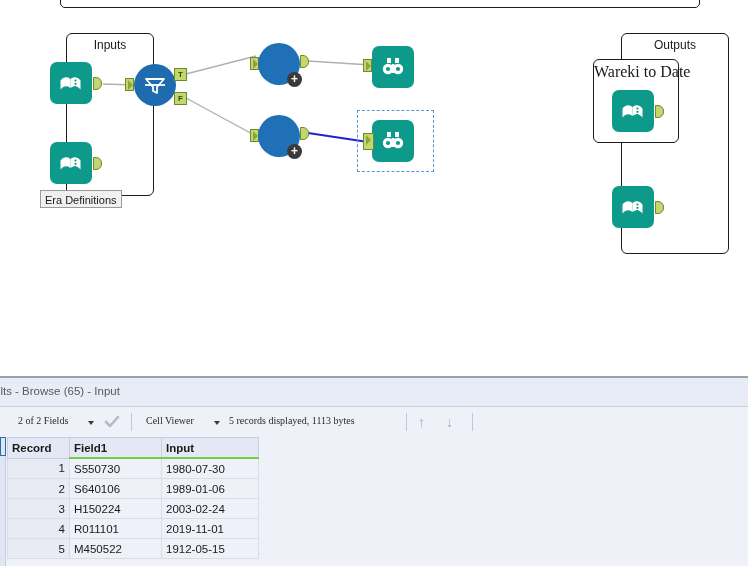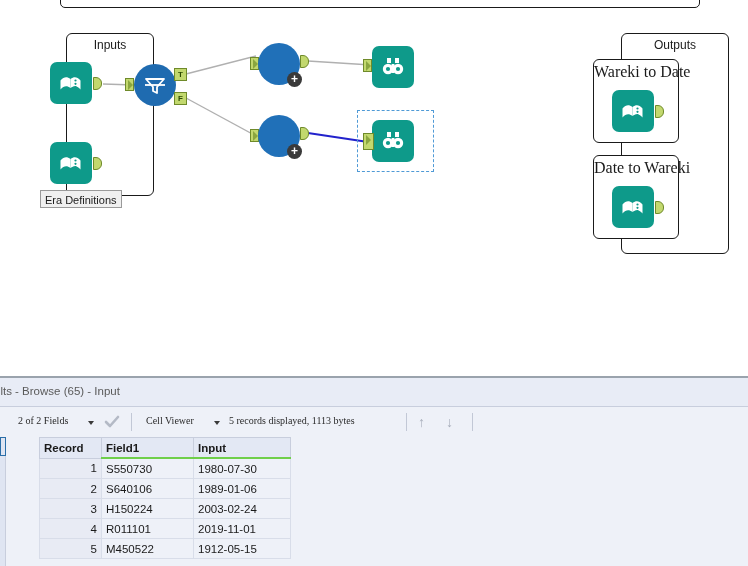--- a/index.html
+++ b/index.html
@@ -245,21 +245,20 @@
     box-sizing: border-box;
     background: #dfe5f2;
   }
 
   table.data {
     position: absolute;
     left: 7px; top: 59px;
     border-collapse: collapse;
     font-size: 11.5px;
     table-layout: fixed;
-    margin-left: 32px;
   }
   table.data th {
     background: #e3e8f4;
     border: 1px solid #c8cedd;
     border-bottom: 2px solid #6fcf4a;
     text-align: left;
     font-weight: bold;
     color: #1a1a1a;
     padding: 2px 4px;
     height: 15px;
@@ -417,23 +416,20 @@
           <path d="M3.5 19.5 C7 15.5 10 15.5 13.5 18 L13.5 9 C10 6.5 7 6.5 3.5 10.5 Z" fill="#ffffff"></path>
           <path d="M23.5 19.5 C20 15.5 17 15.5 13.5 18 L13.5 9 C17 6.5 20 6.5 23.5 10.5 Z" fill="#ffffff"></path>
           <circle cx="18.5" cy="10.5" r="1.1" fill="#0e9a8a"></circle>
           <circle cx="18.5" cy="13.8" r="1.1" fill="#0e9a8a"></circle>
           <circle cx="18.5" cy="17.1" r="1.1" fill="#0e9a8a"></circle>
         </svg>
       </div>
       <div class="anchor out" style="left:43px; top:15px;"></div>
     </div>
 
-    <div class="inner-box" style="left:593px; top:155px; width:86px; height:84px;">
-      <div class="inner-box-title">Date to Wareki</div>
-    </div>
     <div class="tool" style="left:612px; top:186px;">
       <div class="tool-icon-teal">
         <svg width="28" height="26" viewBox="0 0 28 26">
           <path d="M2 3 h9 v2 h14 a1 1 0 0 1 1 1 v16 a1 1 0 0 1 -1 1 H2 a1 1 0 0 1 -1 -1 V4 a1 1 0 0 1 1 -1 z" fill="#0e9a8a"></path>
           <path d="M3.5 19.5 C7 15.5 10 15.5 13.5 18 L13.5 9 C10 6.5 7 6.5 3.5 10.5 Z" fill="#ffffff"></path>
           <path d="M23.5 19.5 C20 15.5 17 15.5 13.5 18 L13.5 9 C17 6.5 20 6.5 23.5 10.5 Z" fill="#ffffff"></path>
           <circle cx="18.5" cy="10.5" r="1.1" fill="#0e9a8a"></circle>
           <circle cx="18.5" cy="13.8" r="1.1" fill="#0e9a8a"></circle>
           <circle cx="18.5" cy="17.1" r="1.1" fill="#0e9a8a"></circle>
         </svg>

